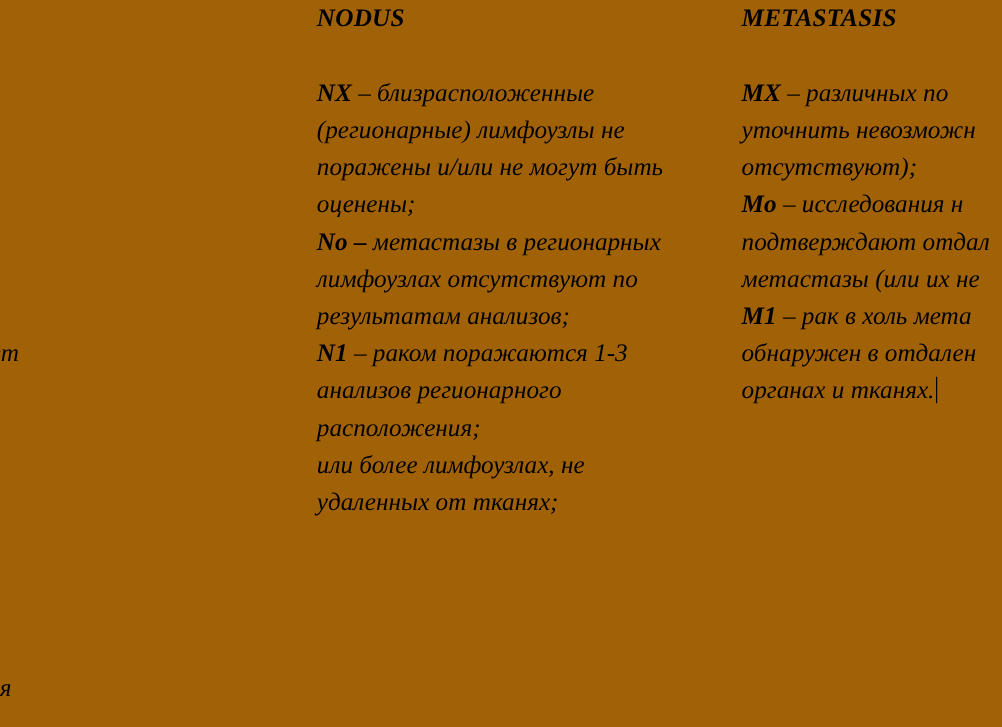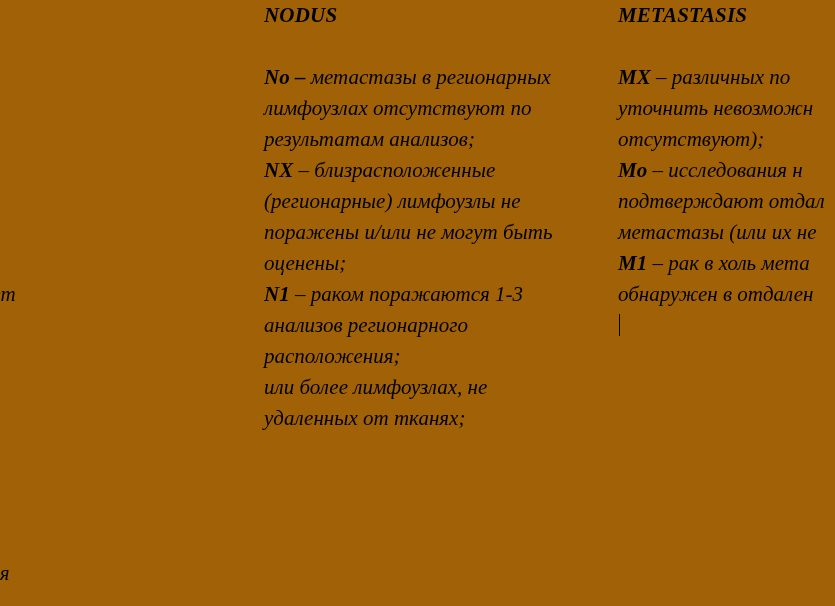--- a/index.html
+++ b/index.html
@@ -117,33 +117,33 @@
     <div class="line">соседних органов и</div>
   </div>
 
   <div class="column" id="col-nodus">
     <div class="heading-row">
       <div class="col-heading">NODUS</div>
     </div>
 
     <div class="para">
       <div class="line">
-        <span class="code">No</span><span class="dash-bold">&nbsp;–&nbsp;</span><span>метастазы в регионарных</span>
-      </div>
-      <div class="line">лимфоузлах отсутствуют по</div>
-      <div class="line">результатам анализов;</div>
-    </div>
-
-    <div class="para">
-      <div class="line">
         <span class="code">NX</span><span>&nbsp;–&nbsp;</span><span>близрасположенные</span>
       </div>
       <div class="line">(регионарные) лимфоузлы не</div>
       <div class="line">поражены и/или не могут быть</div>
       <div class="line">оценены;</div>
+    </div>
+
+    <div class="para">
+      <div class="line">
+        <span class="code">No</span><span class="dash-bold">&nbsp;–&nbsp;</span><span>метастазы в регионарных</span>
+      </div>
+      <div class="line">лимфоузлах отсутствуют по</div>
+      <div class="line">результатам анализов;</div>
     </div>
 
     <div class="para">
       <div class="line">
         <span class="code">N1</span><span>&nbsp;–&nbsp;</span><span>раком поражаются 1-3</span>
       </div>
       <div class="line">анализов регионарного</div>
       <div class="line">расположения;</div>
     </div>
 
@@ -174,18 +174,18 @@
       <div class="line">подтверждают отдал</div>
       <div class="line">метастазы (или их не</div>
     </div>
 
     <div class="para">
       <div class="line">
         <span class="code">M1</span><span>&nbsp;–&nbsp;</span><span>рак в холь мета</span>
       </div>
       <div class="line">обнаружен в отдален</div>
       <div class="line">
-        <span class="caret"></span>
+        <span>органах и тканях.</span><span class="caret"></span>
       </div>
     </div>
   </div>
 
 </div>
 
 </body></html>

